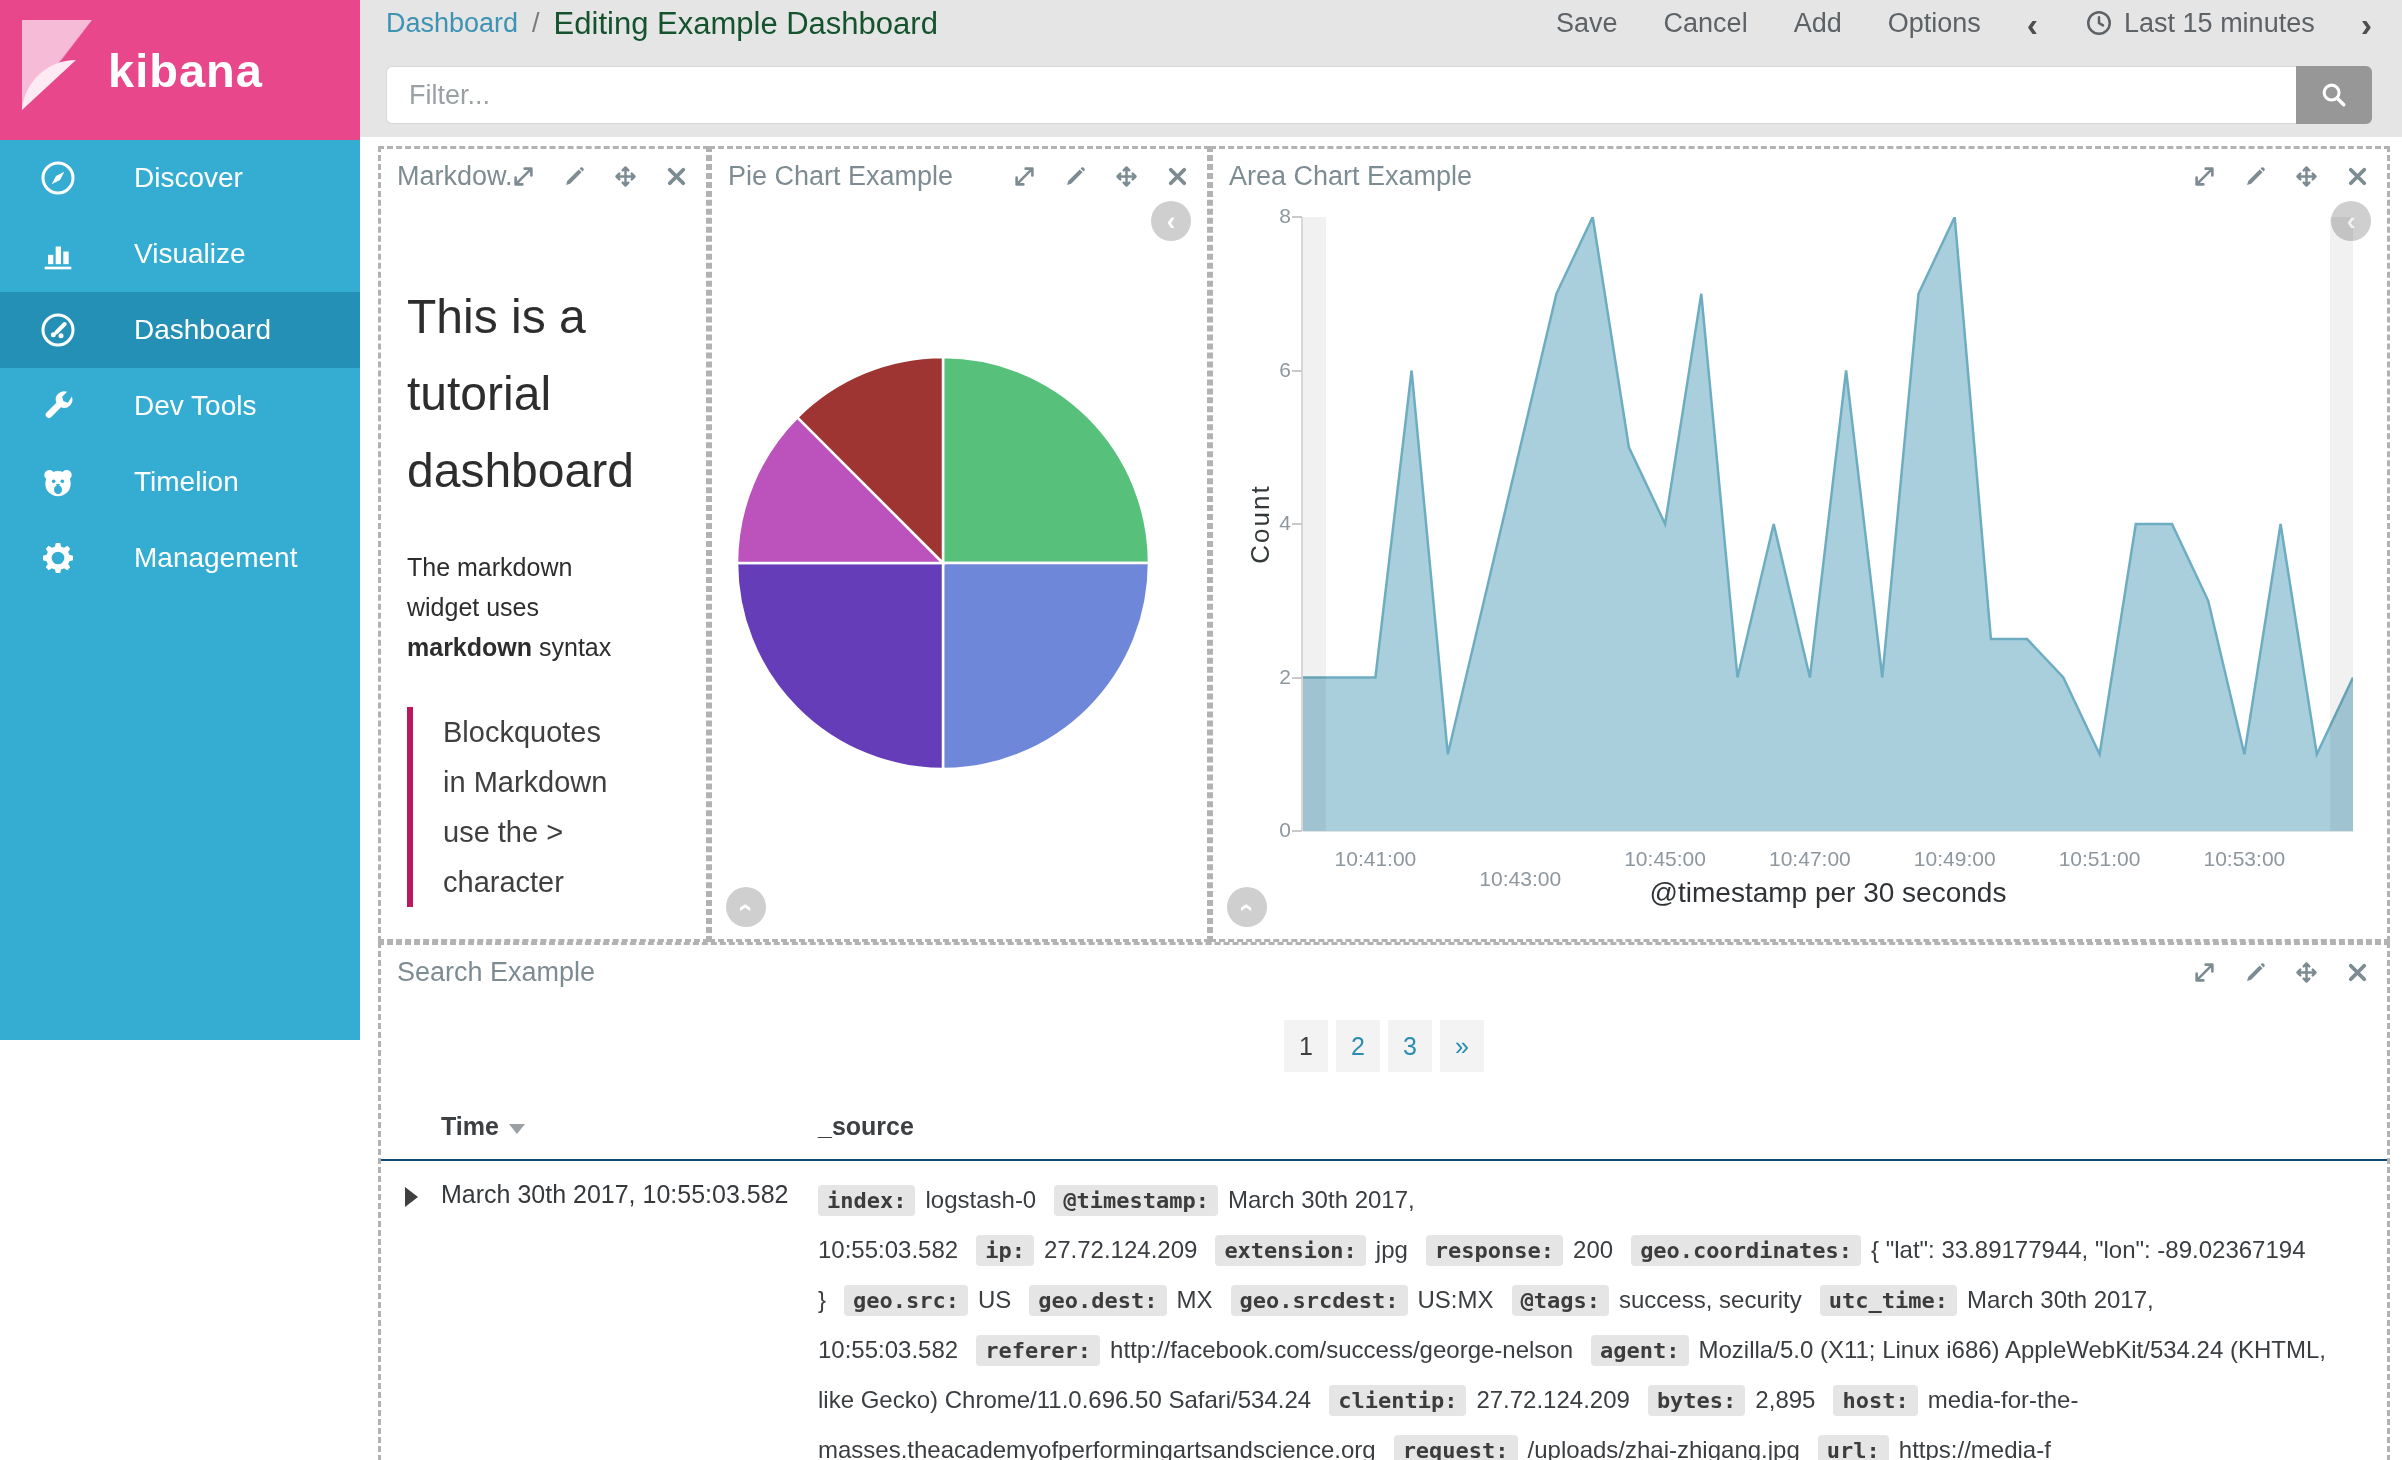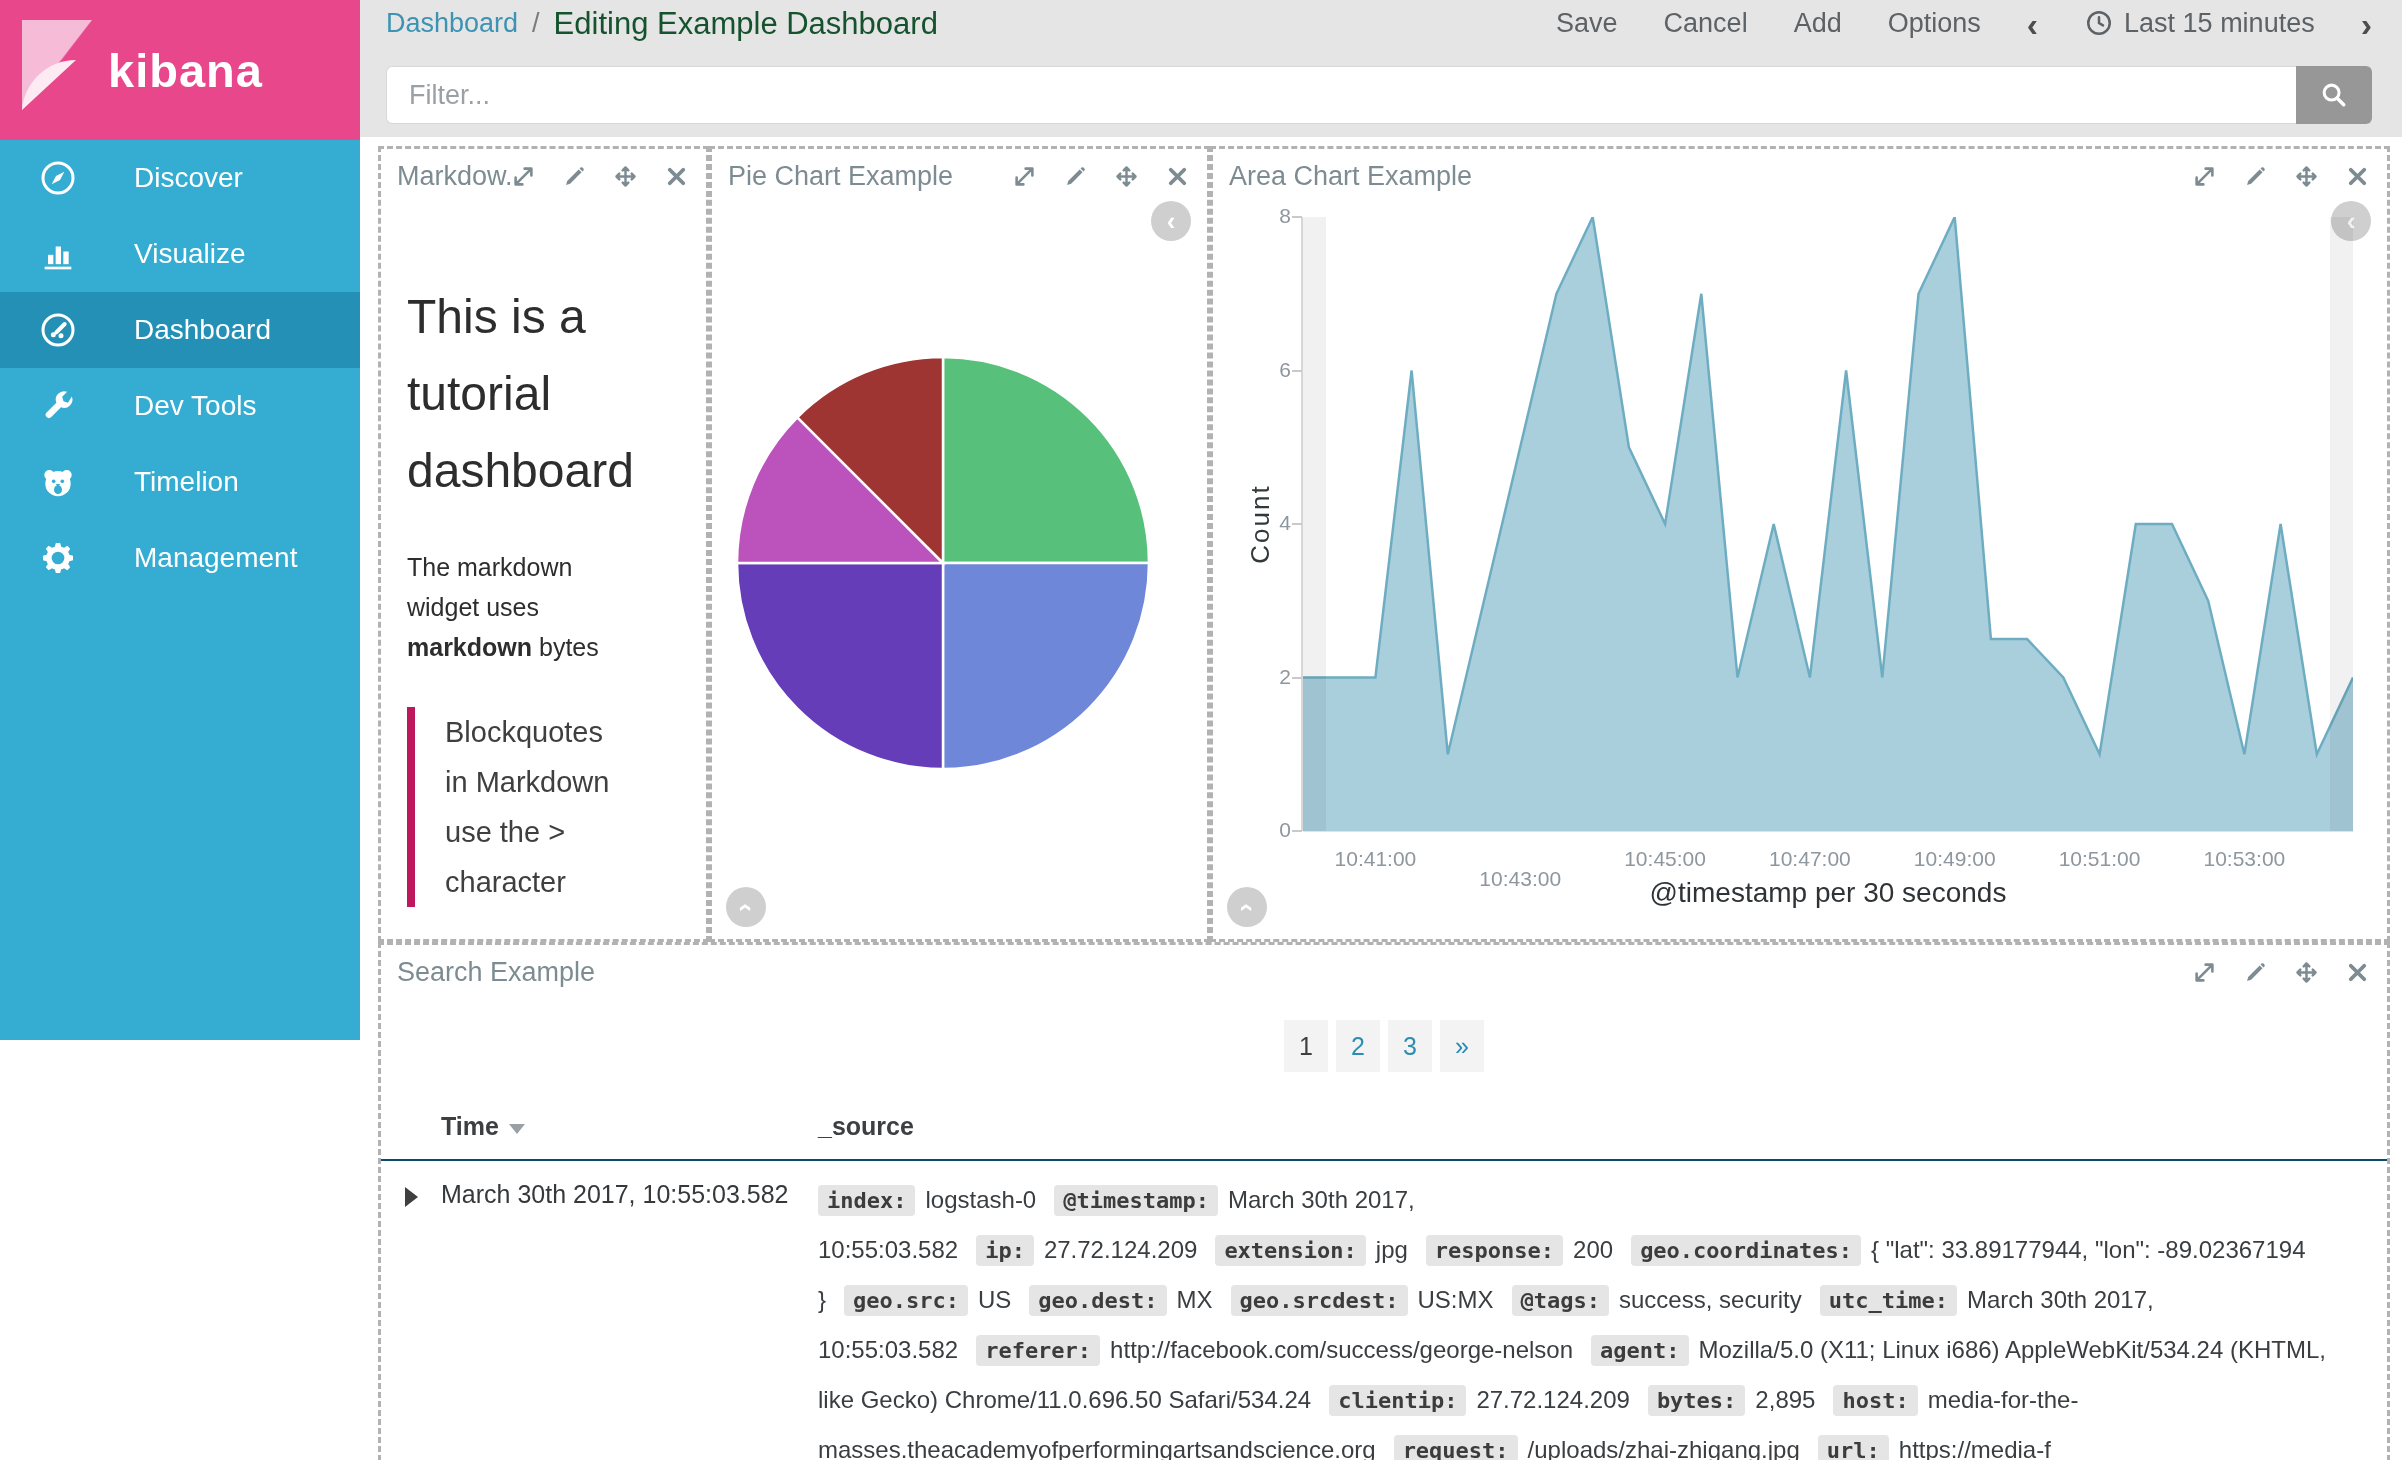--- a/index.html
+++ b/index.html
@@ -42,21 +42,21 @@
   .p-search { left:0; top:796px; width:2012px; height:600px; }
   .phead { display:flex; align-items:center; padding:12px 16px 0 16px; }
   .ptitle { color:#7D8C92; font-size:27px; white-space:nowrap; overflow:hidden; }
   .picons { margin-left:auto; display:flex; align-items:center; gap:24px; }
   .picons svg { width:27px; height:27px; cursor:pointer; }
 
   
   .md-body { padding:0 0 0 26px; }
   .md-h1 { margin-top:86px; width:270px; font-size:48px; line-height:77px; color:#2d2d2d; font-weight:400; }
   .md-p { margin-top:38px; width:225px; font-size:25px; line-height:40px; color:#2d2d2d; }
-  .md-bq { margin-top:40px; border-left:8px solid #be185d; padding-left:30px; width:215px; font-size:29px; line-height:50px; color:#3f3f3f; }
+  .md-bq { margin-top:40px; border-left:6px solid #be185d; padding-left:30px; width:215px; font-size:29px; line-height:50px; color:#3f3f3f; }
 
   
   .pie-svg { position:absolute; left:21px; top:204px; width:420px; height:420px; }
 
   
   .spy { position:absolute; width:40px; height:40px; border-radius:50%; background:#cfcfcf; color:#fff; display:flex; align-items:center; justify-content:center; font-size:26px; font-weight:700; cursor:pointer; }
   .spy-tr { top:52px; right:16px; }
   .spy-bl { bottom:12px; left:14px; }
   .spy .up { display:inline-block; transform:rotate(90deg); }
 
@@ -202,21 +202,21 @@
           <svg viewBox="0 0 24 24">
               <path d="M12 4v16M4 12h16M12 4l-2.5 2.5M12 4l2.5 2.5M12 20l-2.5-2.5M12 20l2.5-2.5M4 12l2.5-2.5M4 12l2.5 2.5M20 12l-2.5-2.5M20 12l-2.5 2.5" fill="none" stroke="#7D8C92" stroke-width="2.2" stroke-linecap="round"></path>
             </svg>
           <svg viewBox="0 0 24 24">
               <path d="M6 6l12 12M18 6L6 18" fill="none" stroke="#7D8C92" stroke-width="3.4" stroke-linecap="round"></path>
             </svg>
         </span>
       </div>
       <div class="md-body">
         <h1 class="md-h1">This is a tutorial dashboard</h1>
-        <p class="md-p"><span>The markdown widget uses </span><b>markdown</b><span> bytes</span></p>
+        <p class="md-p"><span>The markdown widget uses </span><b>markdown</b><span> syntax</span></p>
         <blockquote class="md-bq">Blockquotes in Markdown use the &gt; character</blockquote>
       </div>
     </section>
 
     <section class="panel p-pie">
       <div class="phead">
         <span class="ptitle">Pie Chart Example</span>
         <span class="picons">
           <svg viewBox="0 0 24 24">
               <path d="M5 19L19 5M19 5h-6M19 5v6M5 19h6M5 19v-6" fill="none" stroke="#7D8C92" stroke-width="2.3" stroke-linecap="round"></path>

